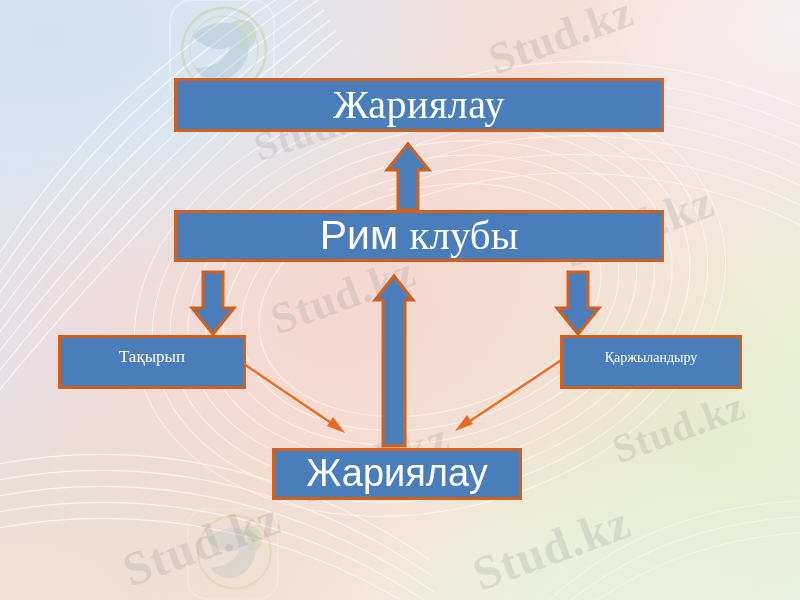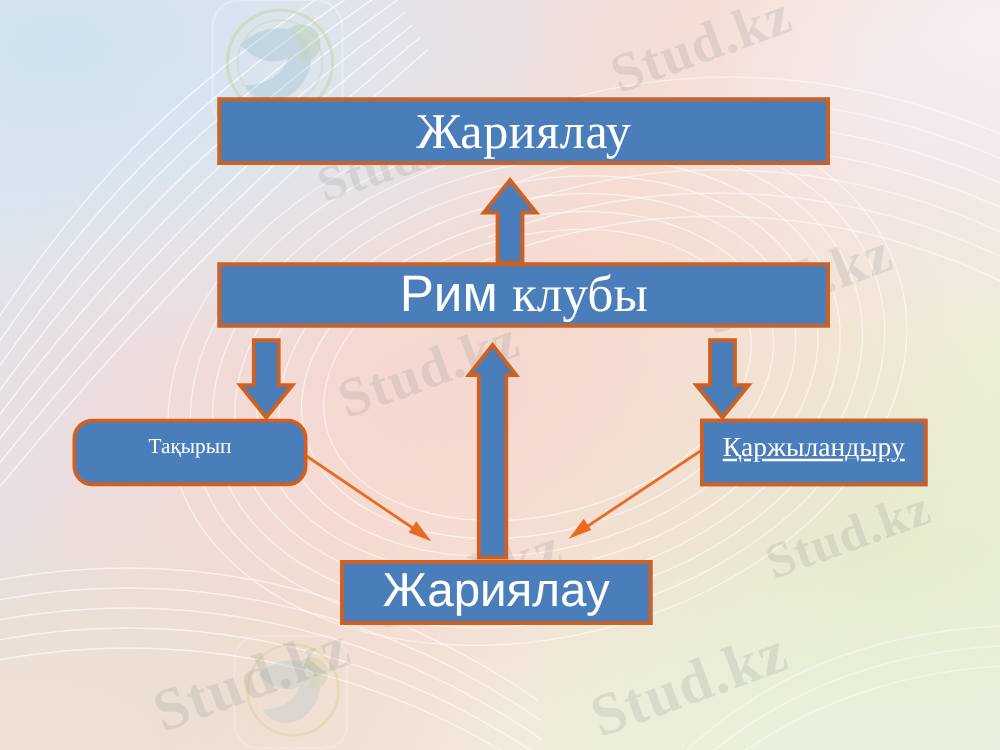--- a/index.html
+++ b/index.html
@@ -78,25 +78,25 @@
   .node-label { display: block; }
 
   #node-publish       { left: 174px; top: 78px;  width: 490px; height: 54px; }
   #node-publish .node-label { font-size: 40px; letter-spacing: 0.5px; }
 
   #node-club          { left: 174px; top: 210px; width: 490px; height: 52px; }
   #node-club .node-label { font-size: 41px; }
   #node-club .sans    { font-family: "Liberation Sans", sans-serif; }
   #node-club .serif   { font-family: "Liberation Serif", serif; }
 
-  #node-topic         { left: 58px;  top: 335px; width: 188px; height: 54px; border-radius: 16px; }
+  #node-topic         { left: 58px;  top: 335px; width: 188px; height: 54px; }
   #node-topic .node-label { font-size: 17px; position: relative; top: -5px; }
 
   #node-funding       { left: 560px; top: 335px; width: 182px; height: 54px; }
-  #node-funding .node-label { font-size: 22px; position: relative; top: -4px; text-decoration: underline; }
+  #node-funding .node-label { font-size: 14px; position: relative; top: -4px; }
 
   #node-report        { left: 272px; top: 448px; width: 250px; height: 52px; }
   #node-report .node-label {
     font-family: "Liberation Sans", sans-serif;
     font-size: 38px;
   }
 
   
   .arrows { position: absolute; inset: 0; pointer-events: none; }
   .arrows svg { width: 100%; height: 100%; display: block; }

